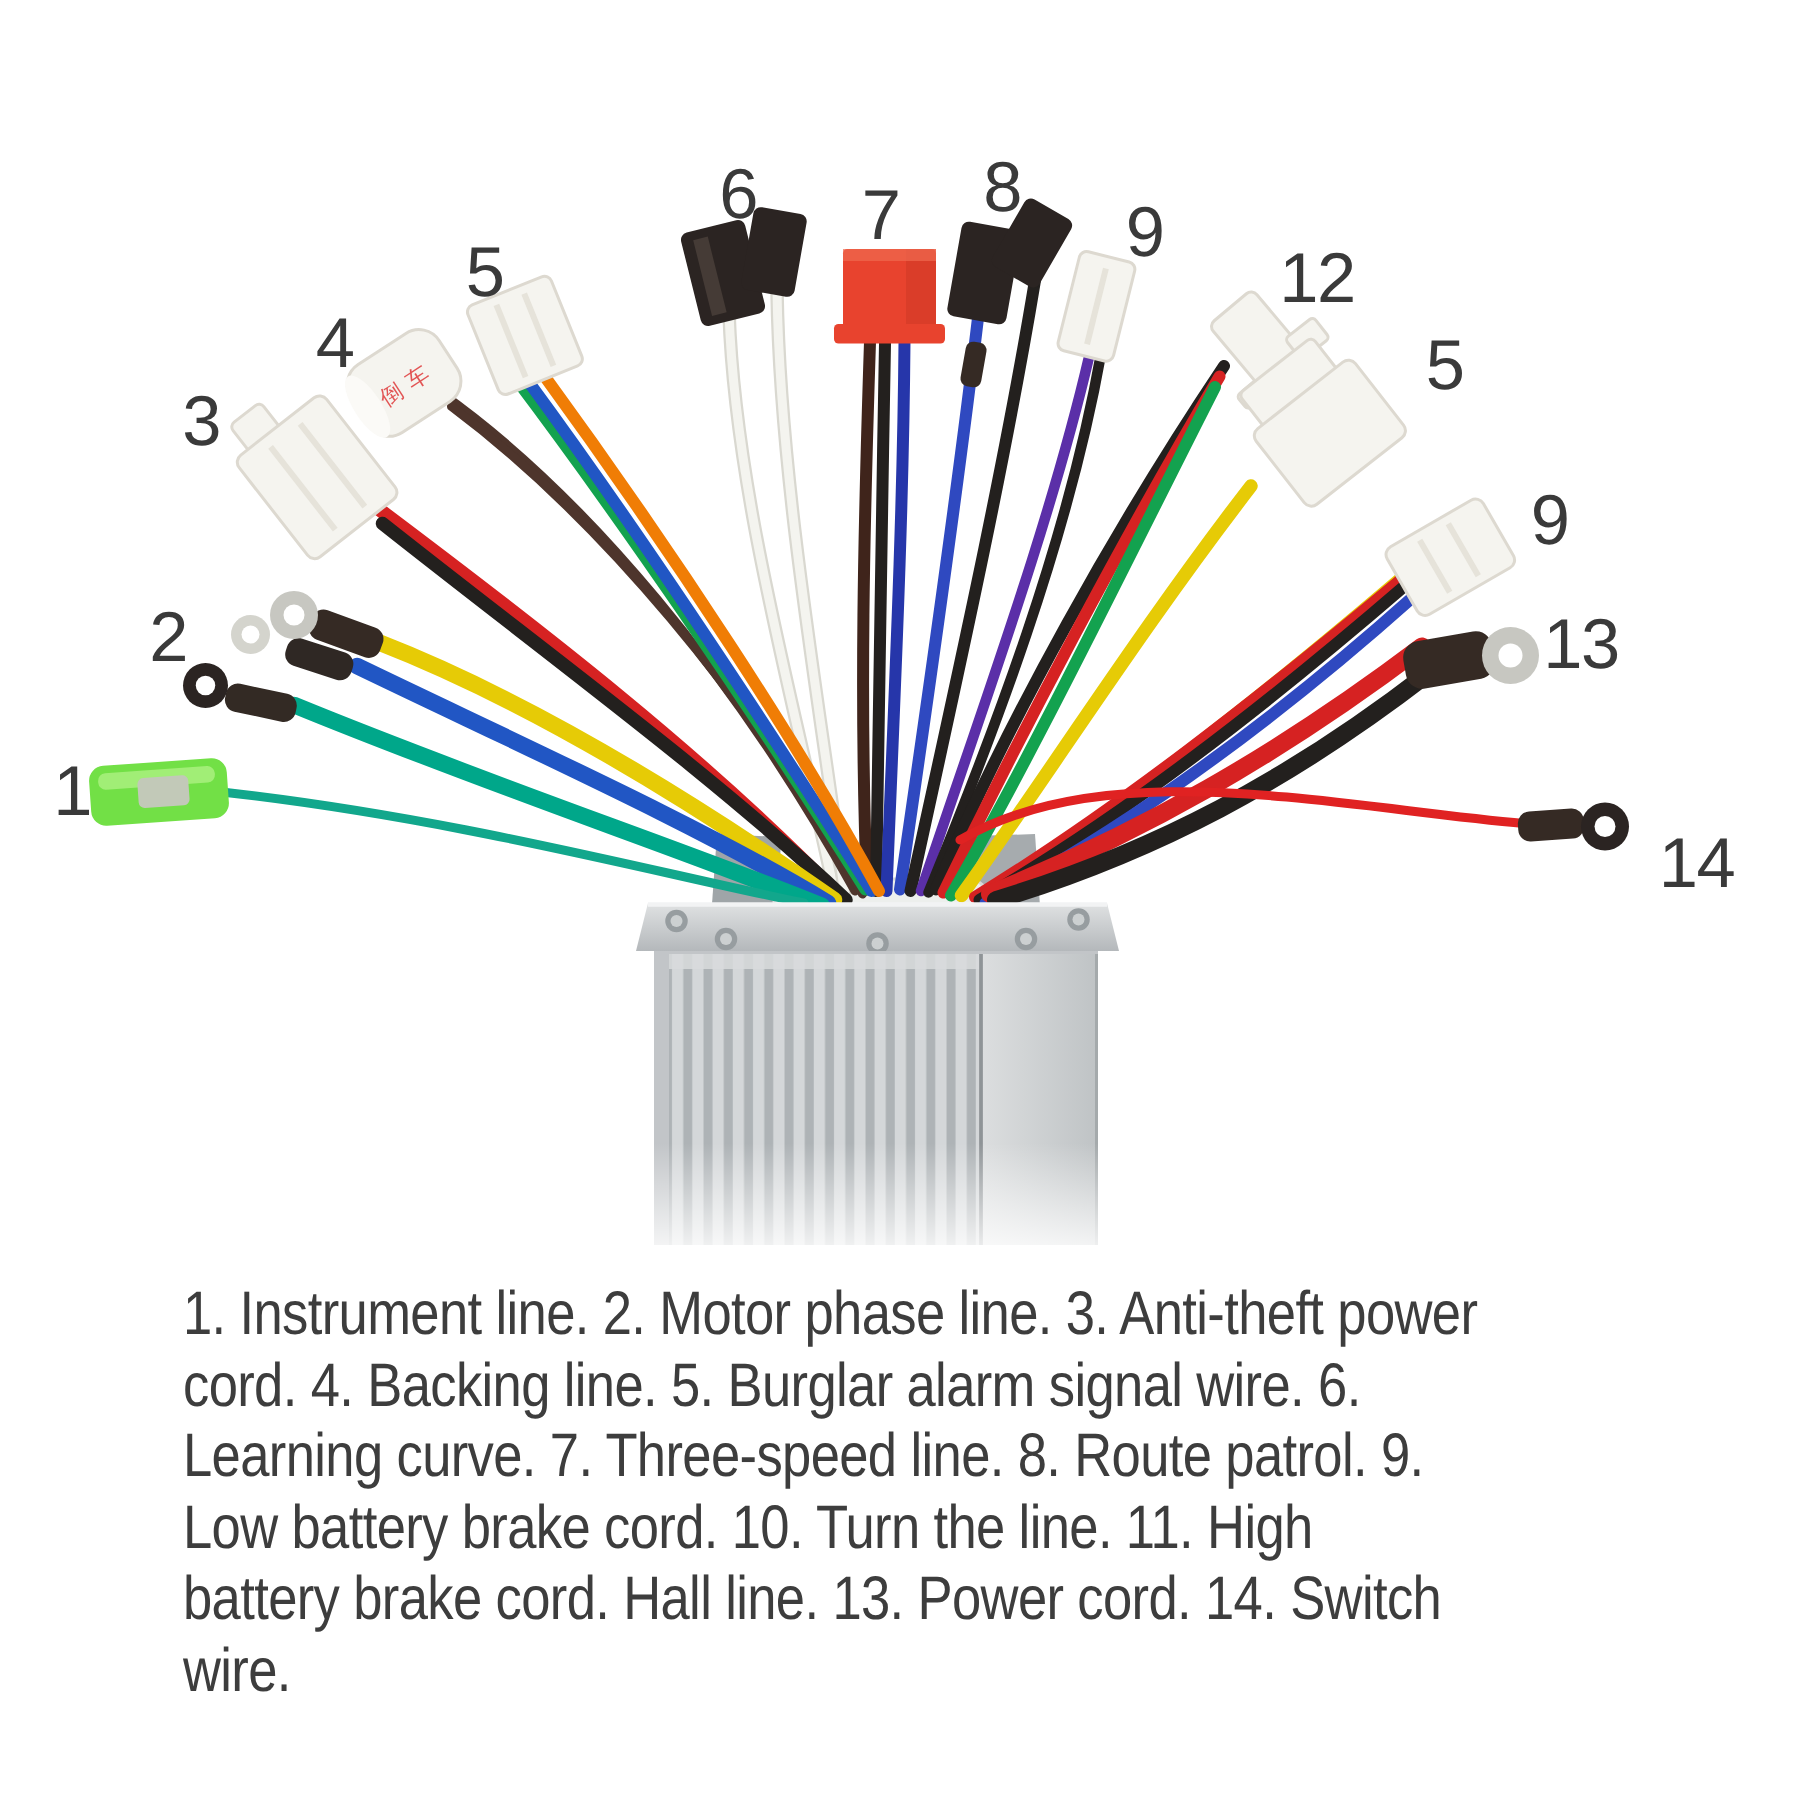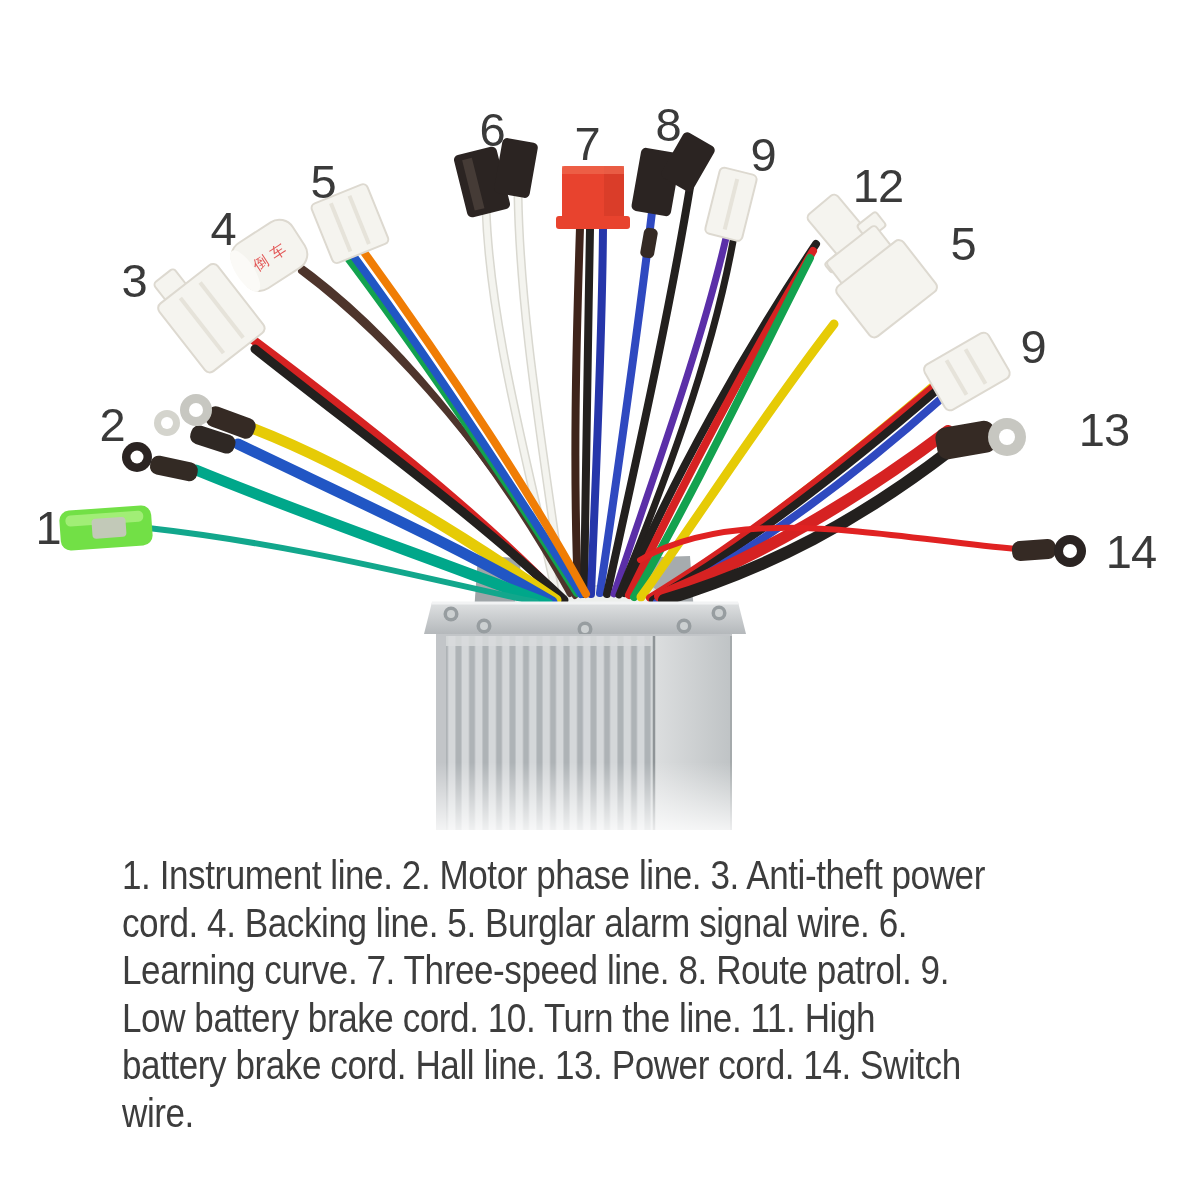--- a/index.html
+++ b/index.html
@@ -219,22 +219,22 @@
     <span class="num" style="left:134px;top:280px">3</span>
     <span class="num" style="left:223px;top:228px">4</span>
     <span class="num" style="left:323px;top:181px">5</span>
     <span class="num" style="left:492px;top:129px">6</span>
     <span class="num" style="left:587px;top:143px">7</span>
     <span class="num" style="left:668px;top:124px">8</span>
     <span class="num" style="left:763px;top:154px">9</span>
     <span class="num" style="left:878px;top:185px">12</span>
     <span class="num" style="left:963px;top:243px">5</span>
     <span class="num" style="left:1033px;top:346px">9</span>
-    <span class="num" style="left:1104px;top:429px">13</span>
-    <span class="num" style="left:1131px;top:551px">14</span>
+    <span class="num" style="left:1054px;top:429px">13</span>
+    <span class="num" style="left:1131px;top:575px">14</span>
   </div>
 
   <div id="caption">
     <div>1. Instrument line. 2. Motor phase line. 3. Anti-theft power</div>
     <div>cord. 4. Backing line. 5. Burglar alarm signal wire. 6.</div>
     <div>Learning curve. 7. Three-speed line. 8. Route patrol. 9.</div>
     <div>Low battery brake cord. 10. Turn the line. 11. High</div>
     <div>battery brake cord. Hall line. 13. Power cord. 14. Switch</div>
     <div>wire.</div>
   </div>

